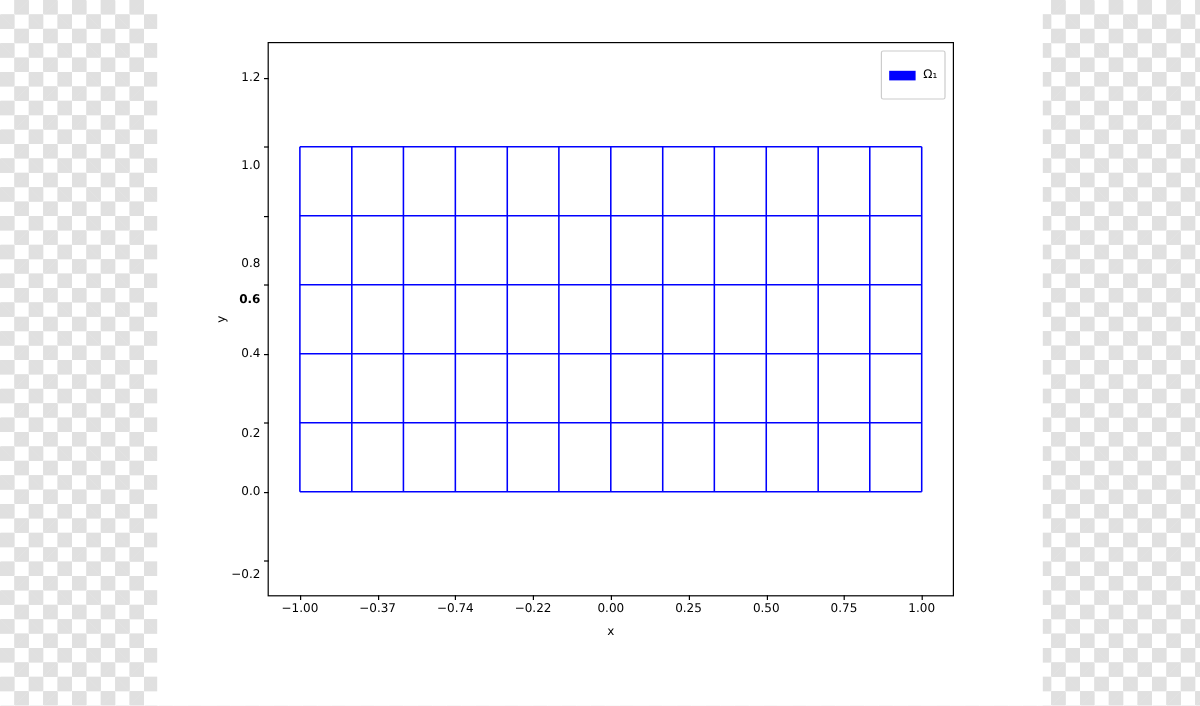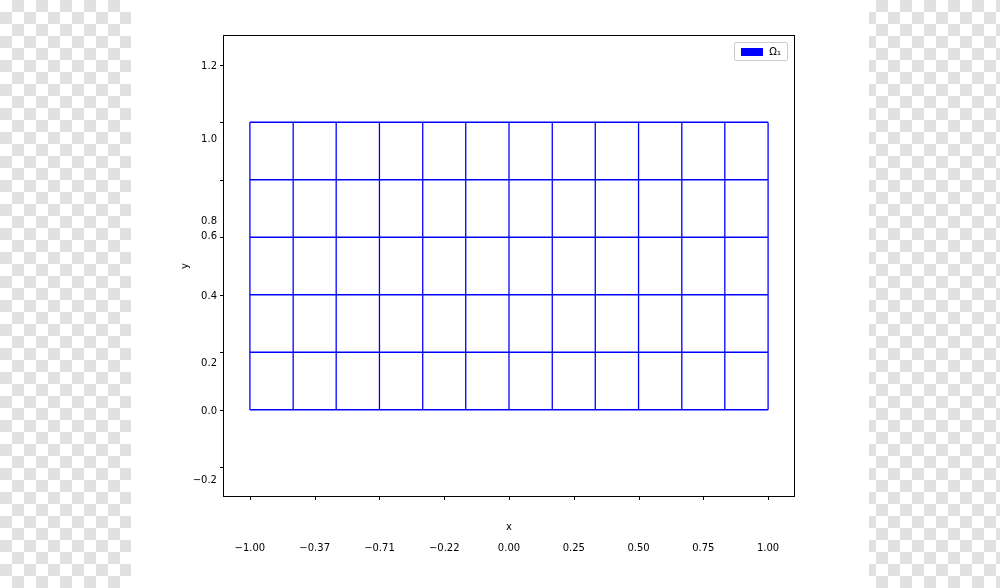--- a/index.html
+++ b/index.html
@@ -40,21 +40,21 @@
     position: absolute;
     left: 0; top: 0;
     width: 100%; height: 100%;
     overflow: visible;
   }
   .xtick, .ytick {
     position: absolute;
     font-size: 10px;
     color: #000;
   }
-  .xtick { top: 466px; transform: translateX(-50%); margin-top: 40px; }
+  .xtick { top: 466px; transform: translateX(-50%); }
   .ytick { right: 577px; transform: translateY(-50%); text-align: right; }
   .xlabel {
     position: absolute;
     left: 50%;
     bottom: -36px;
     transform: translateX(-50%);
     font-size: 10px;
   }
   .ylabel {
     position: absolute;
@@ -63,21 +63,21 @@
     transform: translateY(-50%) rotate(-90deg);
     font-size: 10px;
   }
   .legend {
     position: absolute;
     top: 6px;
     right: 6px;
     background: #fff;
     border: 1px solid #ccc;
     border-radius: 2px;
-    padding: 3px 6px;
+    padding: 14px 6px;
     font-size: 10px;
     display: flex;
     align-items: center;
     gap: 6px;
   }
   .legend .swatch {
     width: 22px;
     height: 8px;
     background: #0000ff;
   }
@@ -112,21 +112,21 @@
         <line x1="25.909090909090928" y1="201.25000000000006" x2="544.090909090909" y2="201.25000000000006" stroke="#0000ff" stroke-width="1.3"></line>
         <line x1="25.909090909090928" y1="143.75" x2="544.090909090909" y2="143.75" stroke="#0000ff" stroke-width="1.3"></line>
         <line x1="25.909090909090928" y1="86.25" x2="544.090909090909" y2="86.25" stroke="#0000ff" stroke-width="1.3"></line>
       </svg>
 
     <div id="xticks-container">
         <div class="xtick" style="left: 25.9091px;">−1.00</div>
         <div class="tickmark" style="left: 25.9091px; top: 460px; width: 1px; height: 4px;"></div>
         <div class="xtick" style="left: 90.6818px;">−0.37</div>
         <div class="tickmark" style="left: 90.6818px; top: 460px; width: 1px; height: 4px;"></div>
-        <div class="xtick" style="left: 155.455px;">−0.71</div>
+        <div class="xtick" style="left: 155.455px;">−0.74</div>
         <div class="tickmark" style="left: 155.455px; top: 460px; width: 1px; height: 4px;"></div>
         <div class="xtick" style="left: 220.227px;">−0.22</div>
         <div class="tickmark" style="left: 220.227px; top: 460px; width: 1px; height: 4px;"></div>
         <div class="xtick" style="left: 285px;">0.00</div>
         <div class="tickmark" style="left: 285px; top: 460px; width: 1px; height: 4px;"></div>
         <div class="xtick" style="left: 349.773px;">0.25</div>
         <div class="tickmark" style="left: 349.773px; top: 460px; width: 1px; height: 4px;"></div>
         <div class="xtick" style="left: 414.545px;">0.50</div>
         <div class="tickmark" style="left: 414.545px; top: 460px; width: 1px; height: 4px;"></div>
         <div class="xtick" style="left: 479.318px;">0.75</div>
@@ -136,21 +136,21 @@
       </div>
     <div id="yticks-container">
         <div class="ytick" style="top: 443px;">−0.2</div>
         <div class="tickmark" style="top: 431.25px; left: -4px; width: 4px; height: 1px;"></div>
         <div class="ytick" style="top: 373.75px;">0.0</div>
         <div class="tickmark" style="top: 373.75px; left: -4px; width: 4px; height: 1px;"></div>
         <div class="ytick" style="top: 326px;">0.2</div>
         <div class="tickmark" style="top: 316.25px; left: -4px; width: 4px; height: 1px;"></div>
         <div class="ytick" style="top: 258.75px;">0.4</div>
         <div class="tickmark" style="top: 258.75px; left: -4px; width: 4px; height: 1px;"></div>
-        <div class="ytick" style="top: 199px;">0.6</div>
+        <div class="ytick" style="top: 214px; font-weight: bold;">0.6</div>
         <div class="tickmark" style="top: 201.25px; left: -4px; width: 4px; height: 1px;"></div>
         <div class="ytick" style="top: 143.75px; margin-top: 40px;">0.8</div>
         <div class="tickmark" style="top: 143.75px; left: -4px; width: 4px; height: 1px;"></div>
         <div class="ytick" style="top: 86.25px; margin-top: 16px;">1.0</div>
         <div class="tickmark" style="top: 86.25px; left: -4px; width: 4px; height: 1px;"></div>
         <div class="ytick" style="top: 28.75px;">1.2</div>
         <div class="tickmark" style="top: 28.75px; left: -4px; width: 4px; height: 1px;"></div>
       </div>
 
     <div class="xlabel">x</div>

